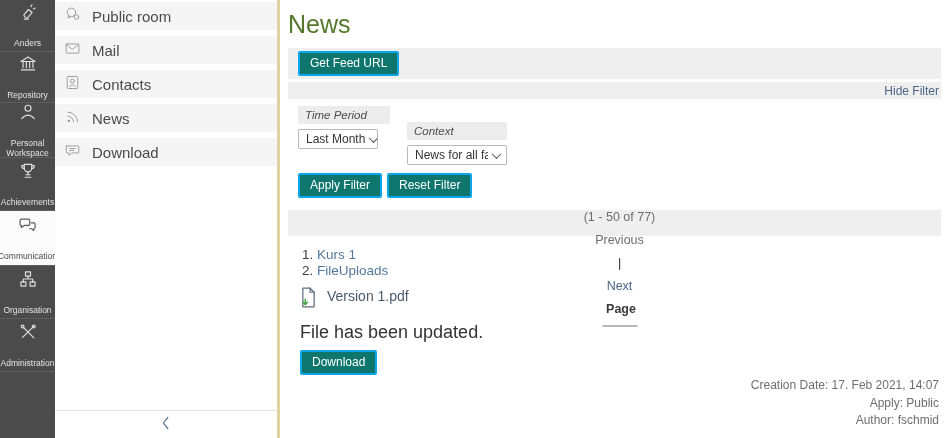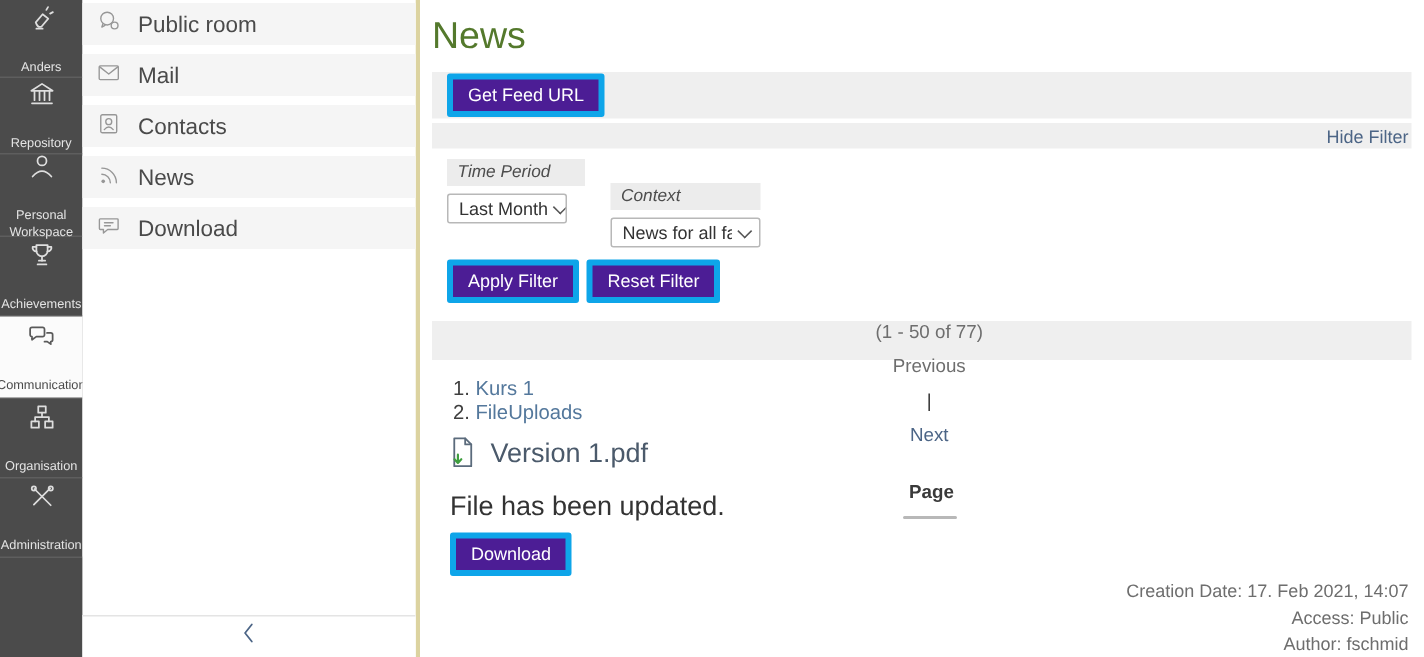--- a/index.html
+++ b/index.html
@@ -32,22 +32,22 @@
     display:flex;align-items:center;justify-content:center;cursor:pointer;background:#fff;
   }
   
   .divider{width:3px;flex-shrink:0;background:#dcd3a0;}
   
   .main{flex:1;background:#fff;padding:0 8px;box-sizing:border-box;overflow:hidden;}
   .page-title{color:#54792c;font-size:25px;font-weight:500;margin:10px 0 9px 0;}
   .strip{background:#efefef;}
   .toolbar{height:31px;display:flex;align-items:center;padding-left:10px;}
   .btn{
-    background:#4c1d95;color:#fff;font-size:12px;padding:3px 10px 4px;
-    border:4px solid #0ea5e9;border-radius:2px;cursor:pointer;font-family:inherit;
+    background:#0f766e;color:#fff;font-size:12px;padding:3px 10px 4px;
+    border:2px solid #0ea5e9;border-radius:2px;cursor:pointer;font-family:inherit;
   }
   .filter-head{height:17px;margin-top:3px;display:flex;justify-content:flex-end;align-items:center;padding-right:2px;}
   .link{color:#4c6586;text-decoration:none;cursor:pointer;}
   .filter-head .link{font-size:12px;}
   .filter-body{padding:7px 0 8px 10px;}
   .filter-cols{display:flex;gap:17px;}
   .flabel{background:#ececec;font-style:italic;font-size:11.5px;color:#4d4d4d;padding:3px 7px;box-sizing:border-box;}
   .fcol1 .flabel{width:92px;}
   .fcol1 .select{width:80px;}
   .fcol2 .flabel{width:100px;margin-top:16px;}
@@ -58,28 +58,28 @@
     padding:0 6px 0 7px;font-size:12px;color:#333;cursor:pointer;box-sizing:border-box;white-space:nowrap;overflow:hidden;
   }
   .chev{width:6px;height:6px;border-right:1.7px solid #555;border-bottom:1.7px solid #555;
     transform:rotate(45deg) translate(-1px,-1px);flex-shrink:0;margin-left:5px;}
   .filter-btns{margin-top:8px;display:flex;gap:5px;}
   .pagebar{
     height:26px;margin-top:4px;display:flex;align-items:center;
     padding-left:10px;font-size:12.5px;color:#6e6e6e;gap:9px;flex-direction:column;
   }
   .pagebar .sep{color:#333;}
-  .pagebar .page-label{color:#3a3a3a;font-weight:bold;margin-left:3px;margin-top:15px;}
+  .pagebar .page-label{color:#3a3a3a;font-weight:bold;margin-left:3px;}
   .page-select{width:36px;margin-top:0;}
   
   .news-item{padding:8px 2px 8px 12px;}
   .crumbs{margin:3px 0 0 0;padding-left:17px;font-size:13.5px;color:#3f3f3f;line-height:15.5px;}
   .crumbs a{color:#54789c;text-decoration:none;cursor:pointer;}
   .file-row{display:flex;align-items:flex-start;gap:10px;margin-top:9px;}
-  .file-title{font-size:18px;color:#4b5a6b;margin-top:1px;}
+  .file-title{font-size:14px;color:#4b5a6b;margin-top:1px;}
   .file-desc{font-size:18px;color:#333;margin-top:10px;}
   .dl-wrap{margin-top:7px;}
   .meta{margin-top:2px;text-align:right;font-size:12px;color:#6e6e6e;line-height:17.5px;}
   .news-item.alt{background:#f6f6f6;margin-top:5px;}
 </style>
 </head>
 <body>
 
 <nav class="rail">
   <div class="rail-tile" style="height:52px">
@@ -280,21 +280,21 @@
           </svg>
       </span>
       <span class="file-title">Version 1.pdf</span>
     </div>
     <div class="file-desc">File has been updated.</div>
     <div class="dl-wrap">
       <button class="btn">Download</button>
     </div>
     <div class="meta">
       <div>Creation Date: 17. Feb 2021, 14:07</div>
-      <div>Access: Public</div>
+      <div>Apply: Public</div>
       <div>Author: fschmid</div>
     </div>
   </section>
 
   <section class="news-item alt">
     <ol class="crumbs">
       <li><a>Kurs 1</a></li>
 
     </ol>
 

